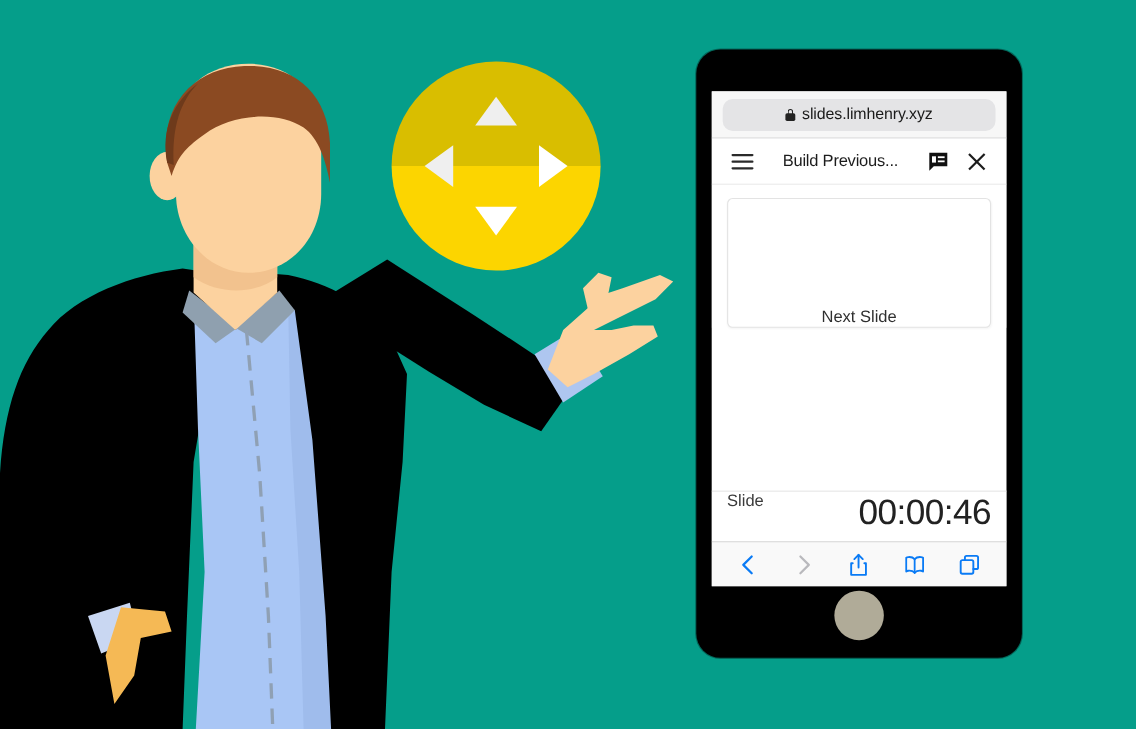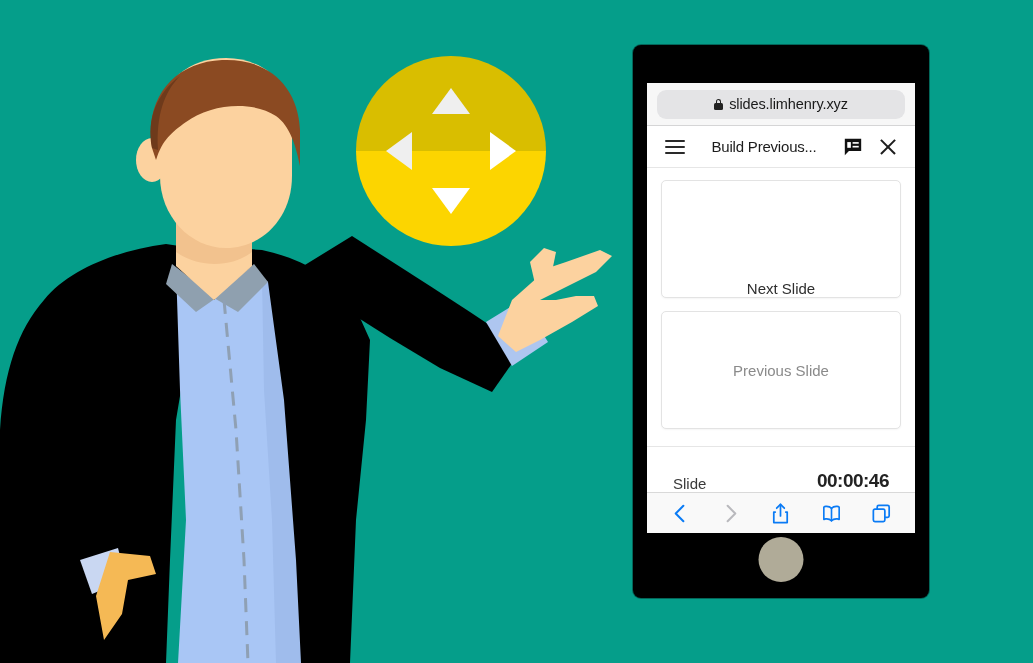--- a/index.html
+++ b/index.html
@@ -26,21 +26,21 @@
   .arrow-down{ left:50%; bottom:32px; transform:translateX(-50%);
     border-left:19px solid transparent; border-right:19px solid transparent; border-top:26px solid #FFFFFF; }
   .arrow-left{ top:50%; left:30px; transform:translateY(-50%);
     border-top:19px solid transparent; border-bottom:19px solid transparent; border-right:26px solid #EFEFEF; }
   .arrow-right{ top:50%; right:30px; transform:translateY(-50%);
     border-top:19px solid transparent; border-bottom:19px solid transparent; border-left:26px solid #FFFFFF; }
 
   
   .phone{
     position:absolute; left:633px; top:45px; width:296px; height:553px;
-    background:#000; border-radius:8px;
+    background:#000; border-radius:22px;
     box-shadow:0 0 0 1px rgba(0,0,0,.35);
   }
   .screen{
     position:absolute; left:14px; top:38px; width:268px; height:450px;
     background:#fff; overflow:hidden;
   }
   .home-btn{
     position:absolute; left:50%; bottom:16px; transform:translateX(-50%);
     width:45px; height:45px; border-radius:50%; background:#B0AB98;
   }
@@ -83,24 +83,24 @@
     background:#fff; box-shadow:0 1px 2px rgba(0,0,0,.045);
     margin-bottom:13px;
   }
   .slide-btn.next{ font-size:15px; color:#2f2f2f;align-items:flex-end; }
   .slide-btn.prev{ font-size:15px; color:#8a8a8a; }
 
   
   .timer-row{
     position:absolute; left:0; right:0; bottom:41px; height:46px;
     border-top:1px solid #E6E6E6; background:#fff;
-    display:flex; align-items:flex-end; padding:0 26px;
+    display:flex; align-items:flex-start; padding:0 14px;
   }
   .timer-label{ font-size:15px; color:#3a3a3a; }
-  .timer-value{ margin-left:auto; font-size:19px; font-weight:bold; color:#222; letter-spacing:-.5px; }
+  .timer-value{ margin-left:auto; font-size:32px; font-weight:normal; color:#222; letter-spacing:-.5px; }
 
   
   .toolbar{
     position:absolute; left:0; right:0; bottom:0; height:41px;
     background:#F9F9F9; border-top:1px solid #D9D9D9;
     display:flex; align-items:center; justify-content:space-around; padding:0 8px;
   }
   .tb{ width:23px; height:23px; }
   .tb.on{ color:#0a7bf5; }
   .tb.off{ color:#b9b9bd; }
@@ -193,23 +193,20 @@
         <span class="close-ico">
             <i></i>
             <i></i>
           </span>
       </div>
 
       <div class="btn-area">
         <div class="slide-btn next">
           <span>Next Slide</span>
         </div>
-        <div class="slide-btn prev">
-          <span>Previous Slide</span>
-        </div>
       </div>
 
       <div class="timer-row">
         <span class="timer-label">Slide</span>
         <span class="timer-value">00:00:46</span>
       </div>
 
       <div class="toolbar">
         <span class="tb on">
           <svg viewBox="0 0 24 24" fill="none" stroke="currentColor" stroke-width="2.1" stroke-linecap="round" stroke-linejoin="round" width="23" height="23">

